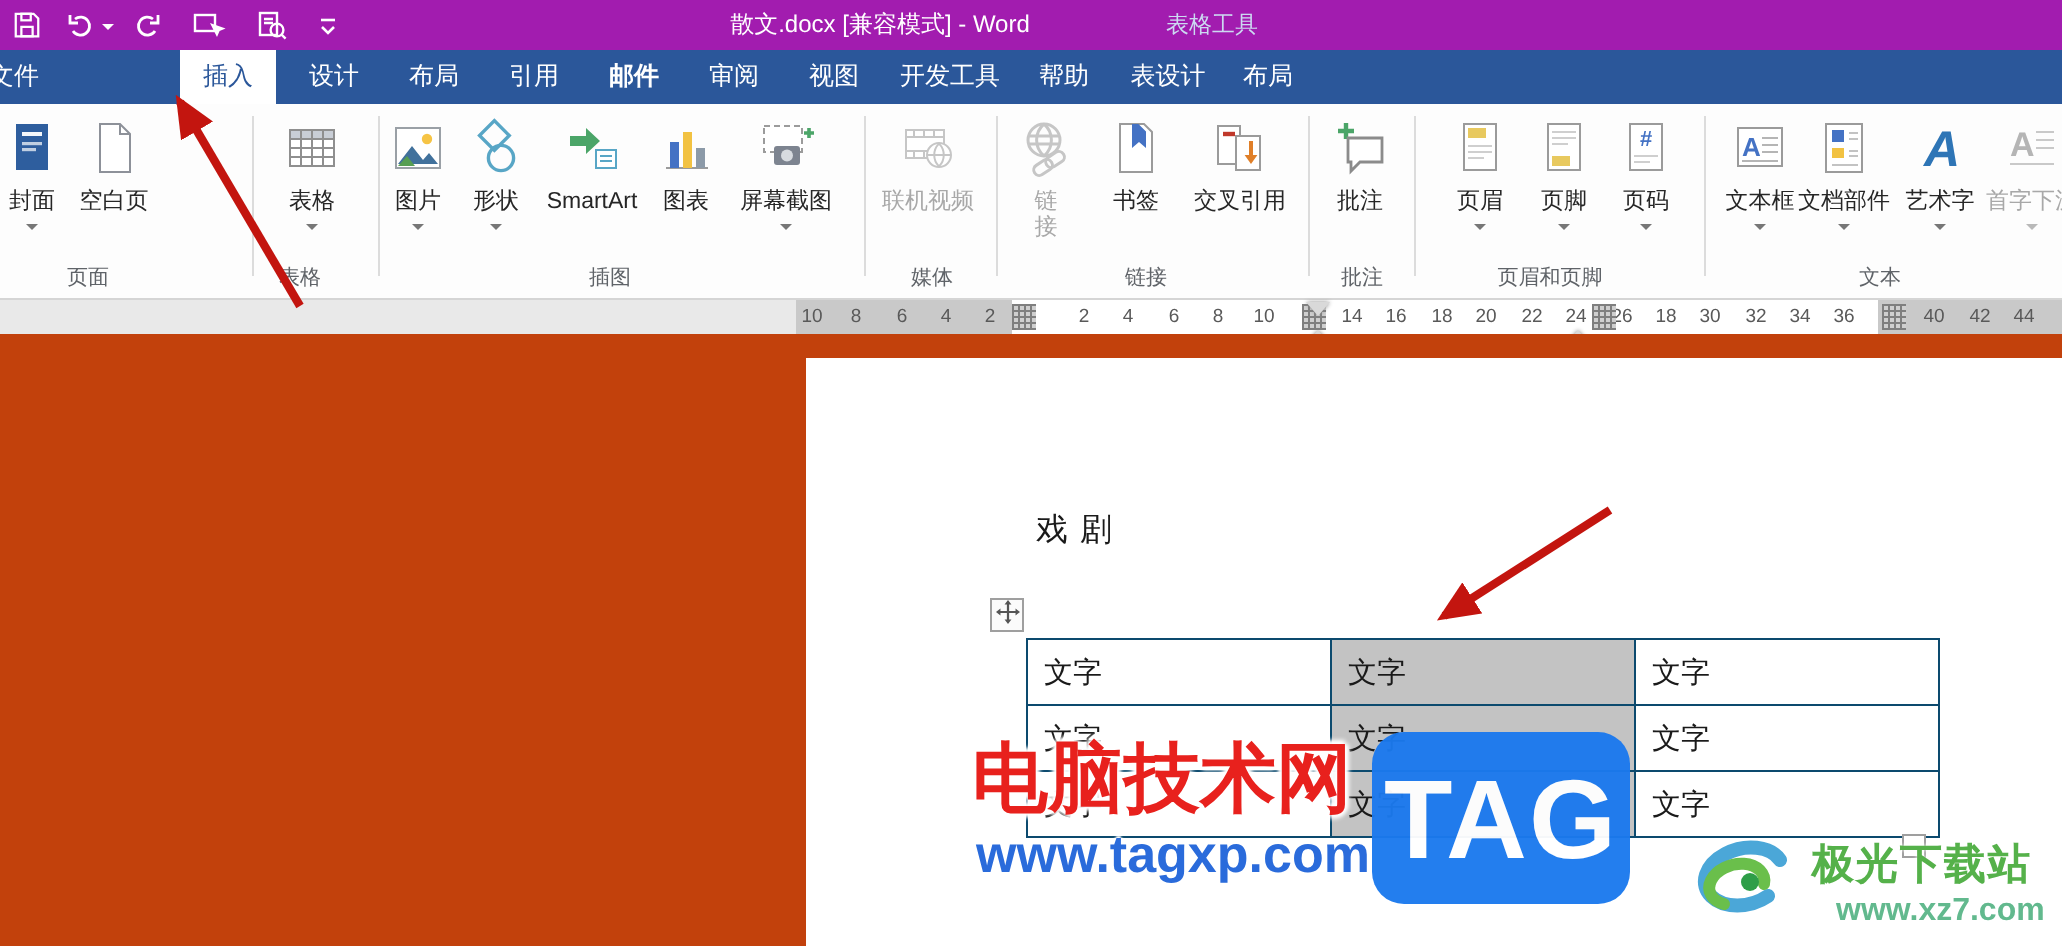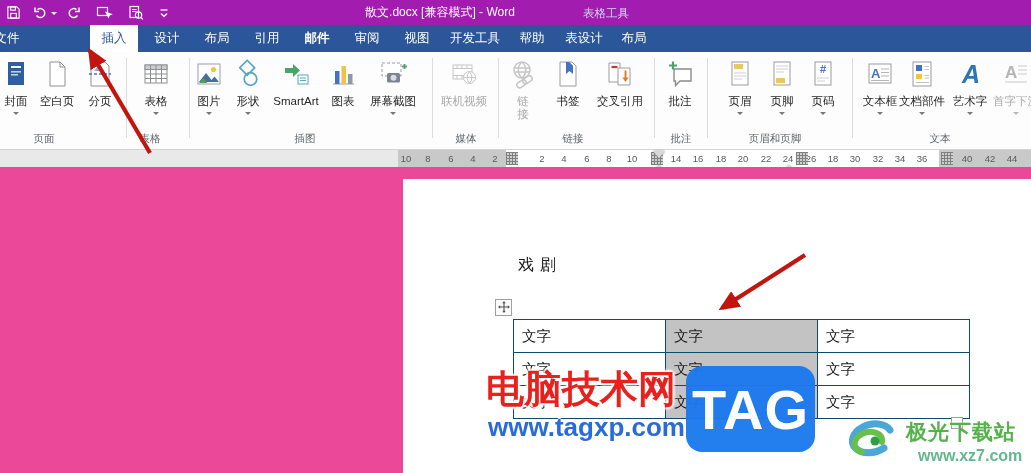--- a/index.html
+++ b/index.html
@@ -33,21 +33,21 @@
   #ruler{left:398px;top:150px;width:633px;height:17px;background:#c9c9c9;}
   #ruler .white{position:absolute;left:108px;top:0;width:433px;height:17px;background:#ffffff;}
   .rnum{position:absolute;top:0;width:18px;height:17px;line-height:17px;text-align:center;font-size:9.5px;color:#595959;}
   .hatch{position:absolute;top:2px;width:12px;height:13px;background-color:#cfcfcf;
          background-image:repeating-linear-gradient(0deg,#7f7f7f 0 1px,transparent 1px 3px),
                           repeating-linear-gradient(90deg,#7f7f7f 0 1px,transparent 1px 3px);}
   .tri-down{position:absolute;width:0;height:0;border:6px solid transparent;border-top:7px solid #d9d9d9;filter:drop-shadow(0 0 1px #8a8a8a);}
   .tri-up{position:absolute;width:0;height:0;border:6px solid transparent;border-bottom:7px solid #d9d9d9;filter:drop-shadow(0 0 1px #8a8a8a);}
   .ind-sq{position:absolute;width:11px;height:11px;background:#f0f0f0;border:1px solid #9a9a9a;}
   
-  #docarea{left:0;top:167px;width:1031px;height:306px;background:#ec4899;}
+  #docarea{left:0;top:167px;width:1031px;height:306px;background:#c2410c;}
   #page{position:absolute;left:403px;top:12px;width:628px;height:294px;background:#fff;}
   #heading{position:absolute;left:115px;top:76px;font-size:16px;letter-spacing:6px;color:#1a1a1a;}
   #dtable{position:absolute;left:110px;top:140px;border-collapse:collapse;}
   #dtable td{border:1px solid #0c4a6e;width:143px;height:32px;padding:0 0 0 8px;font-size:14.5px;color:#1a1a1a;vertical-align:middle;background:#fff;}
   #dtable td.sel{background:#c3c3c3;}
   #movehandle{position:absolute;left:92px;top:120px;width:15px;height:15px;background:#fbfbfb;border:1px solid #9f9f9f;display:flex;align-items:center;justify-content:center;}
   #resizehandle{position:absolute;left:548px;top:238px;width:10px;height:10px;background:#fff;border:1px solid #9f9f9f;}
   
   #wm-red{left:486px;top:364px;font-size:38px;font-weight:bold;color:#e8211d;letter-spacing:0px;white-space:nowrap;
           text-shadow:-2px 0 2px #fff,2px 0 2px #fff,0 -2px 2px #fff,0 2px 2px #fff;z-index:20;}
@@ -164,30 +164,20 @@
       <span class="caret"></span>
     </div>
     <div class="rbtn" style="left:36px;width:42px;">
       <span class="ric">
           <svg width="30" height="30" viewBox="0 0 30 30">
             <path d="M8 3 h10 l5 5 v19 H8 z" fill="#fff" stroke="#8d9199"></path>
             <path d="M18 3 v5 h5" fill="none" stroke="#8d9199"></path>
           </svg>
         </span>
       <span class="rlabel">空白页</span>
-    </div>
-    <div class="rbtn" style="left:80px;width:40px;">
-      <span class="ric">
-          <svg width="30" height="30" viewBox="0 0 30 30">
-            <path d="M6 3 h14 l4 4 v20 H6 z" fill="#fff" stroke="#8d9199"></path>
-            <path d="M4 15 h22" stroke="#4472c4" stroke-dasharray="3 2" stroke-width="1.6"></path>
-            <path d="M13 7 l-4 5 h8 z" fill="#8faadc"></path>
-          </svg>
-        </span>
-      <span class="rlabel">分页</span>
     </div>
     <div class="grplabel" style="left:0px;width:88px;">页面</div>
     <div class="vdiv" style="left:126px;"></div>
 
     <div class="rbtn" style="left:130px;width:52px;">
       <span class="ric">
           <svg width="30" height="30" viewBox="0 0 30 30">
             <rect x="4" y="6" width="22" height="18" fill="#fff" stroke="#8f8f8f"></rect>
             <rect x="4" y="6" width="22" height="4.5" fill="#c9ced6" stroke="#8f8f8f"></rect>
             <path d="M4 15 h22 M4 19.5 h22 M9.5 6 v18 M15 6 v18 M20.5 6 v18" stroke="#8f8f8f" fill="none"></path>

